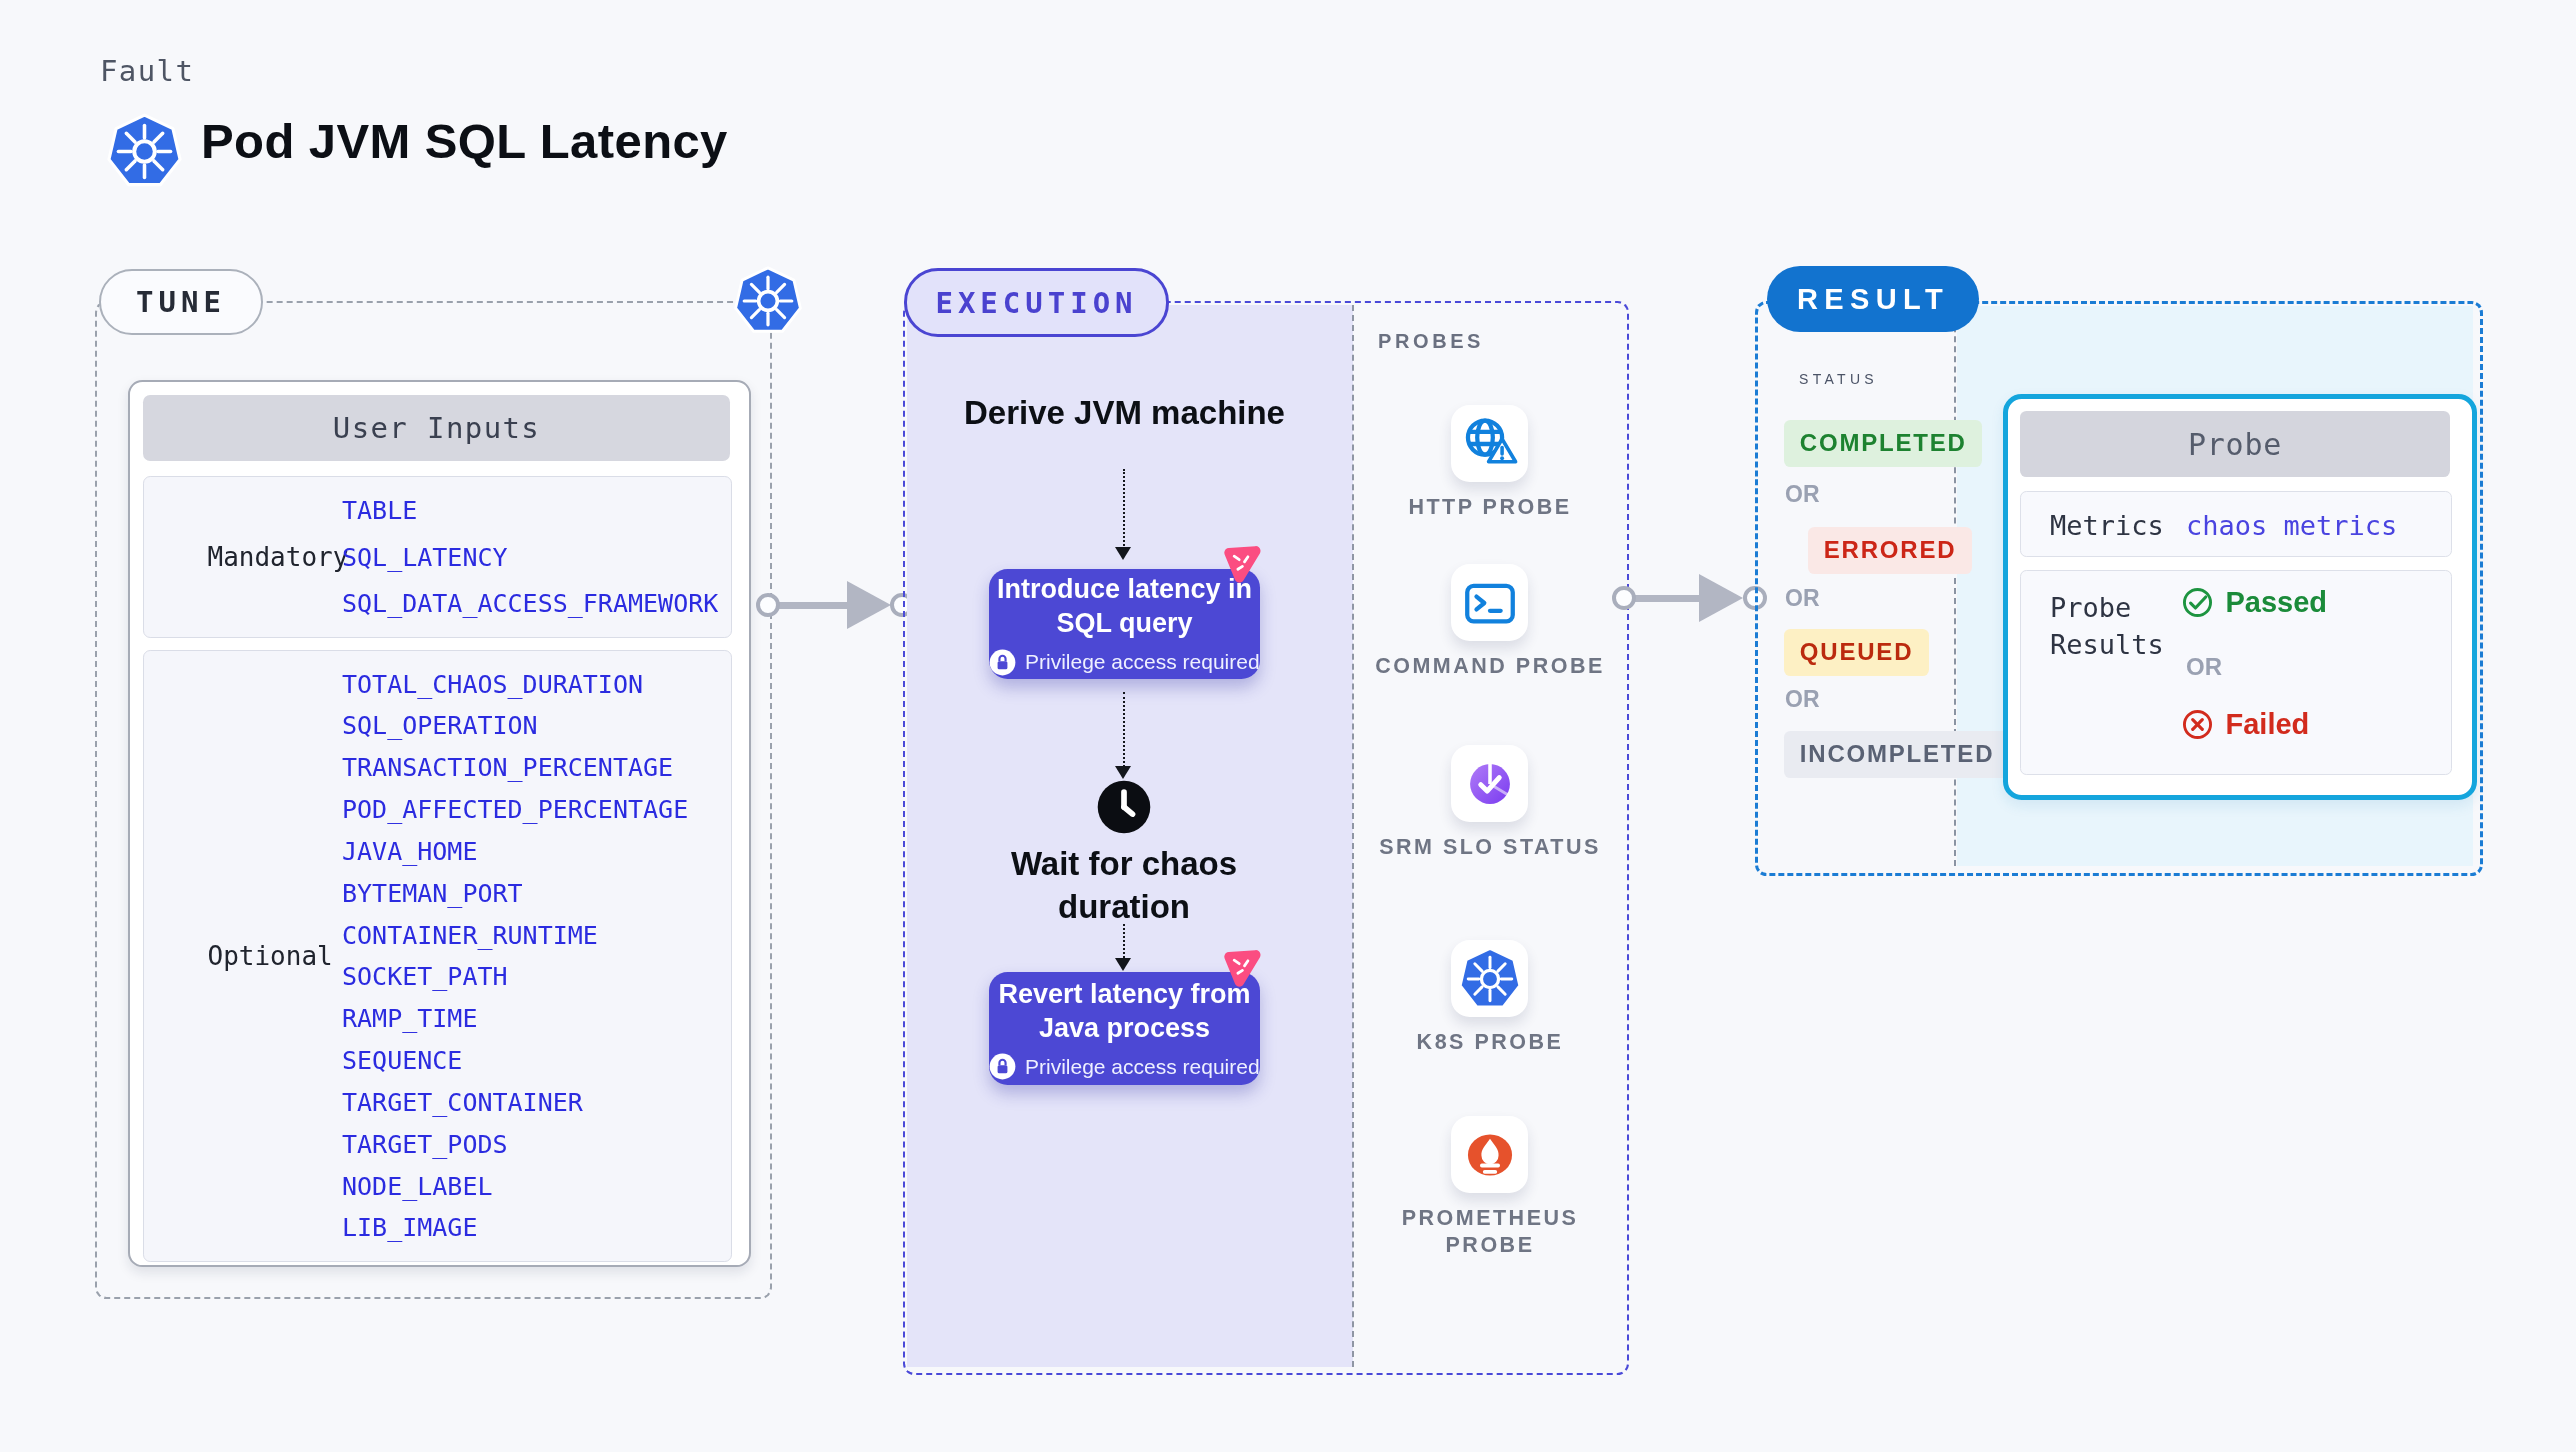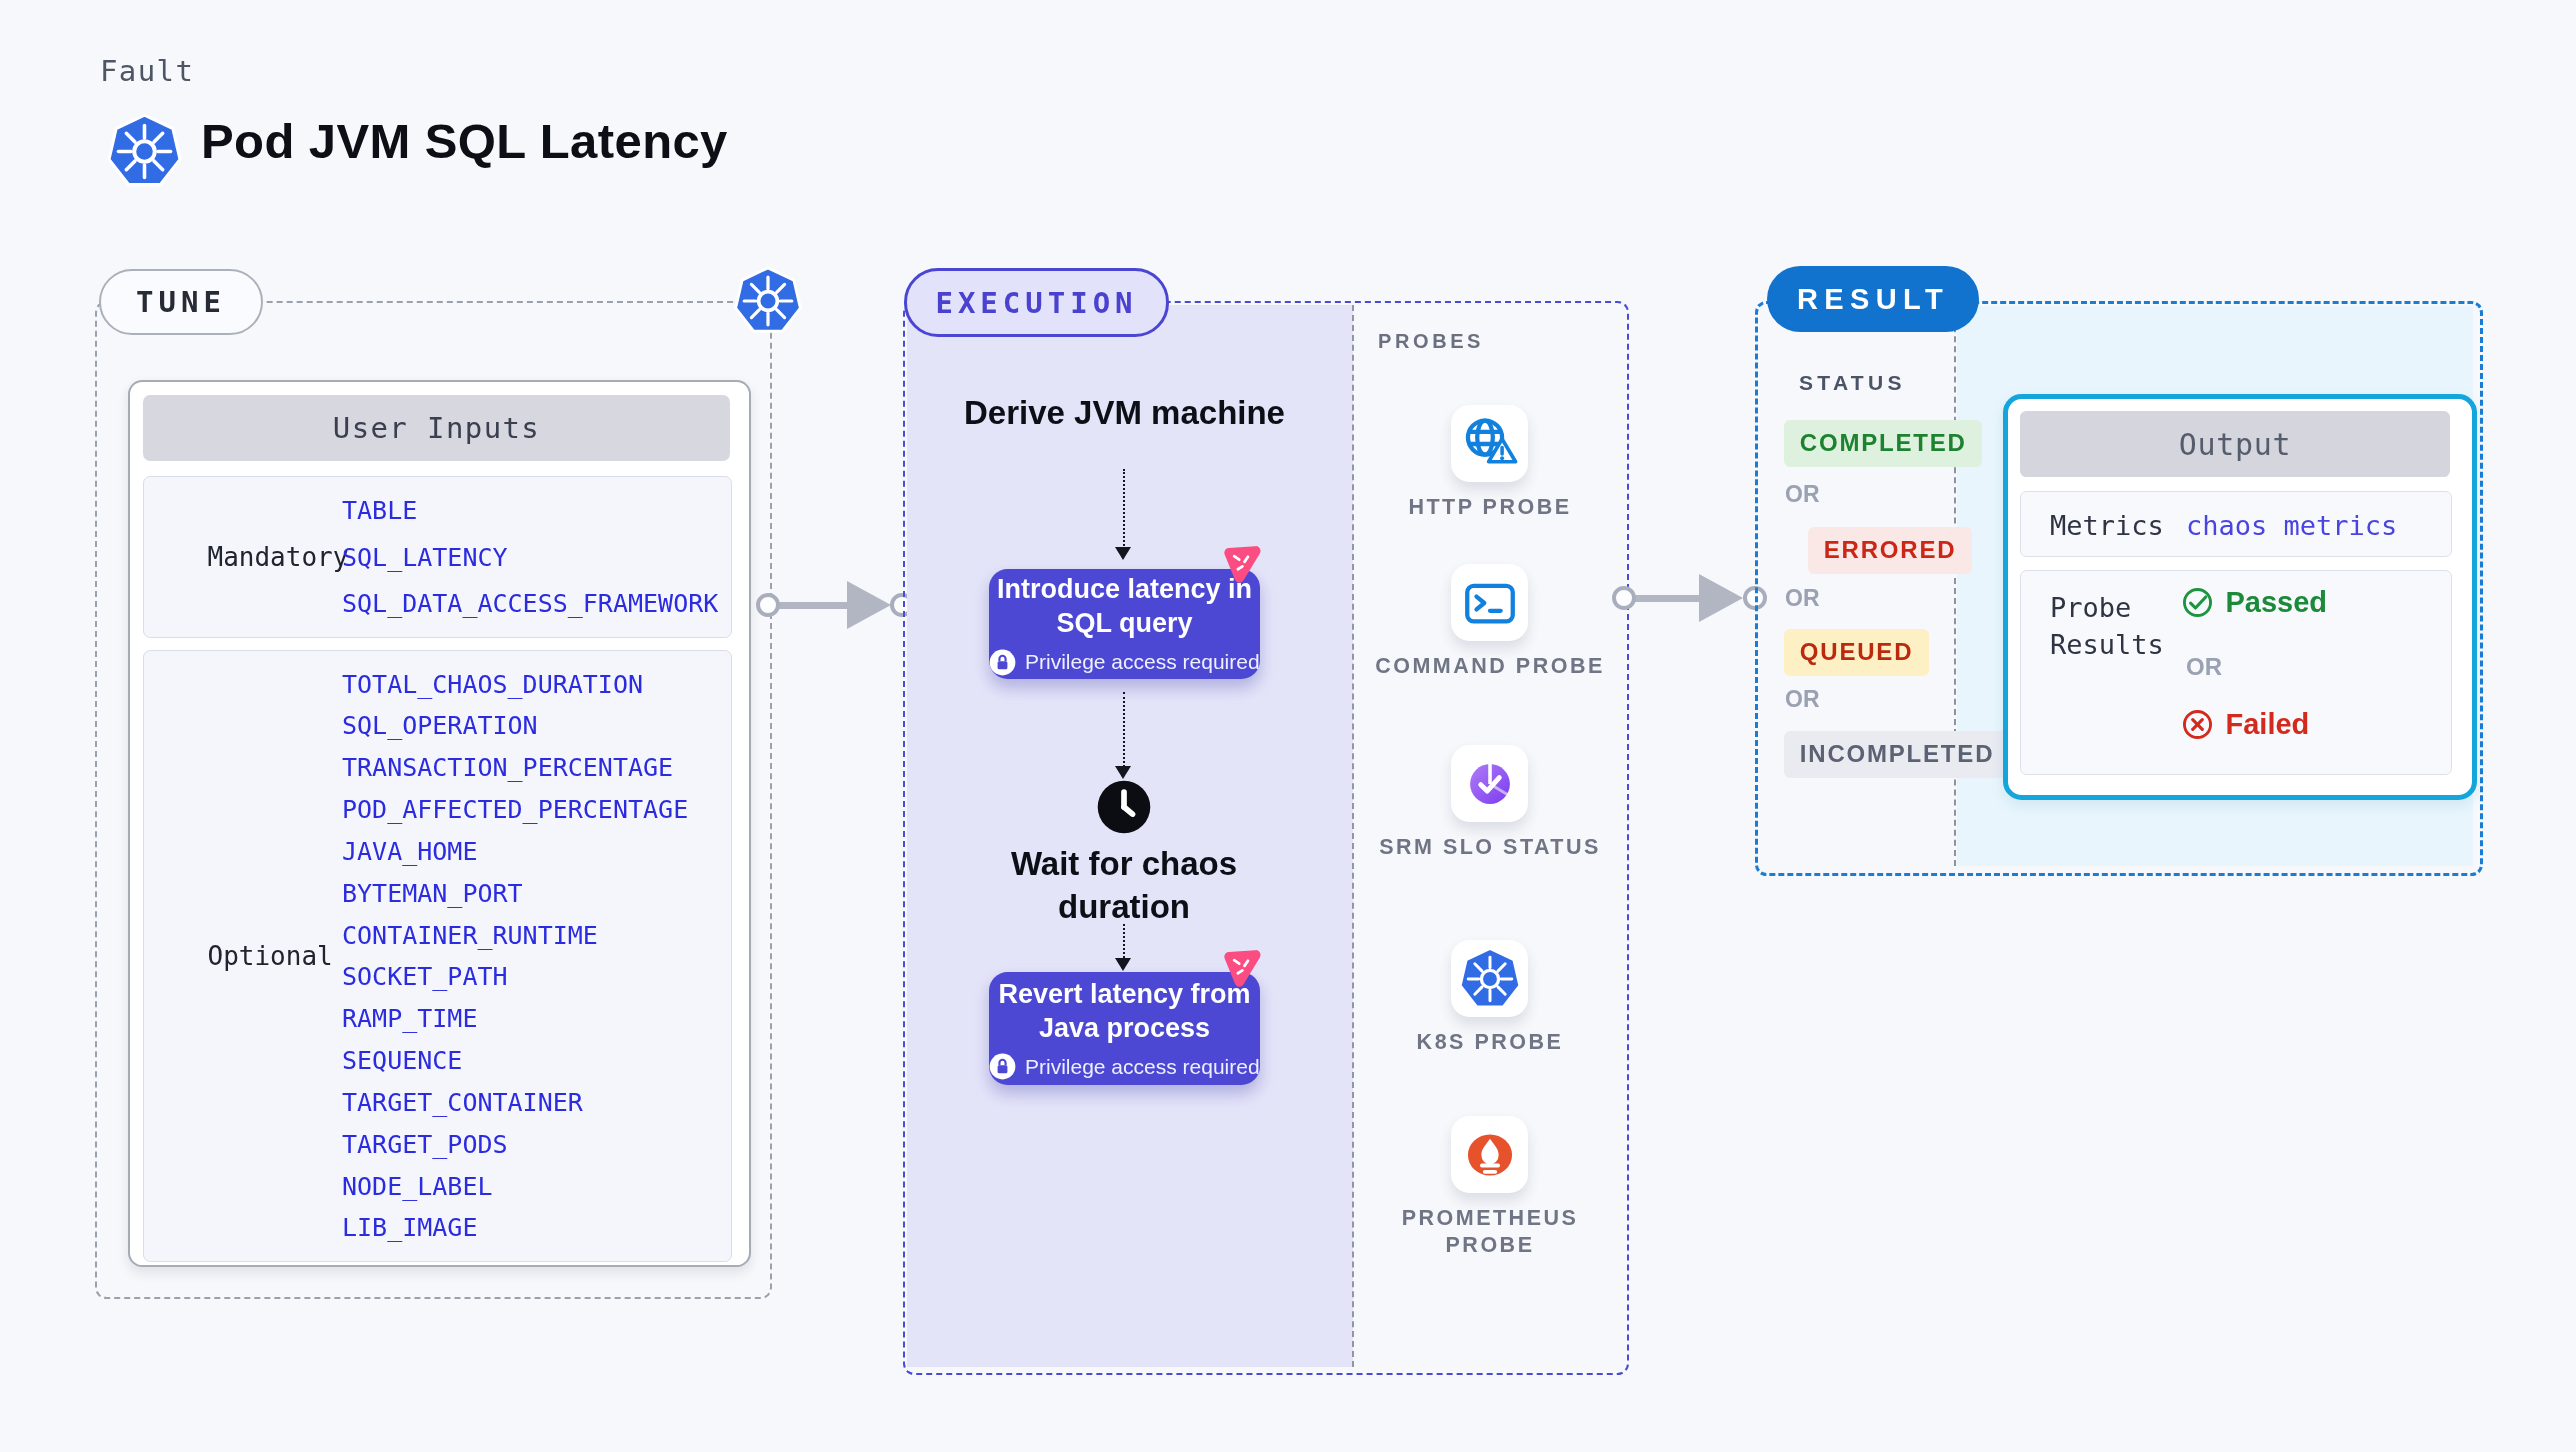--- a/index.html
+++ b/index.html
@@ -53,21 +53,21 @@
   .pink1{left:1218px;top:542px;}
   .pink2{left:1218px;top:946px;}
   .chaos-pink{width:44px;height:44px;transform:rotate(8deg);}
 
   
   .probes-title{left:1378px;top:330px;font-size:20px;font-weight:bold;letter-spacing:3.6px;color:#6a7080;}
   .probe-icon-card{left:1451px;width:77px;height:77px;background:#ffffff;border-radius:18.6px;box-shadow:0 7.2px 13px rgba(30,40,80,.12);display:flex;align-items:center;justify-content:center;}
   .probe-label{left:1368px;width:244px;text-align:center;font-size:21.5px;font-weight:bold;letter-spacing:2.5px;color:#6f7584;line-height:27px;}
 
   
-  .status-title{left:1799px;top:371px;font-size:21px;font-weight:bold;letter-spacing:4.3px;color:#4b5366;}
+  .status-title{left:1799px;top:371px;font-size:14px;font-weight:normal;letter-spacing:4.3px;color:#4b5366;}
   .status-badge{position:absolute;left:1784px;padding:9.3px 15.8px;border-radius:6.4px;font-size:24px;font-weight:bold;letter-spacing:1.8px;white-space:nowrap;}
   .st-completed{top:420px;background:#def1de;color:#1d8230;}
   .st-errored{top:527px;background:#fae8e6;color:#cc2617;margin-left:24px;}
   .st-queued{top:629px;background:#fdf0c4;color:#bb2a0e;}
   .st-incompleted{top:731px;background:#e9ebf1;color:#5a6274;}
   .or-label{position:absolute;left:1785px;font-size:23px;font-weight:600;color:#9aa1b2;}
   .or-1{top:481px;} .or-2{top:585px;} .or-3{top:686px;}
 
   .output-box{left:2003px;top:394px;width:464px;height:396px;background:#ffffff;border:5px solid #14a5dd;border-radius:18.6px;box-shadow:0 5.7px 13px rgba(20,120,180,.10);}
   .output-header{left:2020px;top:411px;width:430px;height:66px;background:#d4d5dd;border-radius:6.4px;display:flex;align-items:center;justify-content:center;font-size:30px;color:#555c6c;letter-spacing:0.7px;}
@@ -328,21 +328,21 @@
   <div class="abs status-title">STATUS</div>
   <div class="status-badge st-completed">COMPLETED</div>
   <div class="or-label or-1">OR</div>
   <div class="status-badge st-errored">ERRORED</div>
   <div class="or-label or-2">OR</div>
   <div class="status-badge st-queued">QUEUED</div>
   <div class="or-label or-3">OR</div>
   <div class="status-badge st-incompleted">INCOMPLETED</div>
 
   <div class="abs output-box"></div>
-  <div class="abs mono output-header">Output</div>
+  <div class="abs mono output-header">Probe</div>
 
   <div class="abs output-row row-metrics"></div>
   <div class="abs mono metrics-label">Metrics</div>
   <div class="abs mono metrics-value">chaos metrics</div>
 
   <div class="abs output-row row-probe"></div>
   <div class="abs mono probe-results-label">Probe Results</div>
   <div class="abs passed-row">
     <svg width="33" height="33" viewBox="0 0 46 46">
         <use href="#sym-check-circle"></use>

